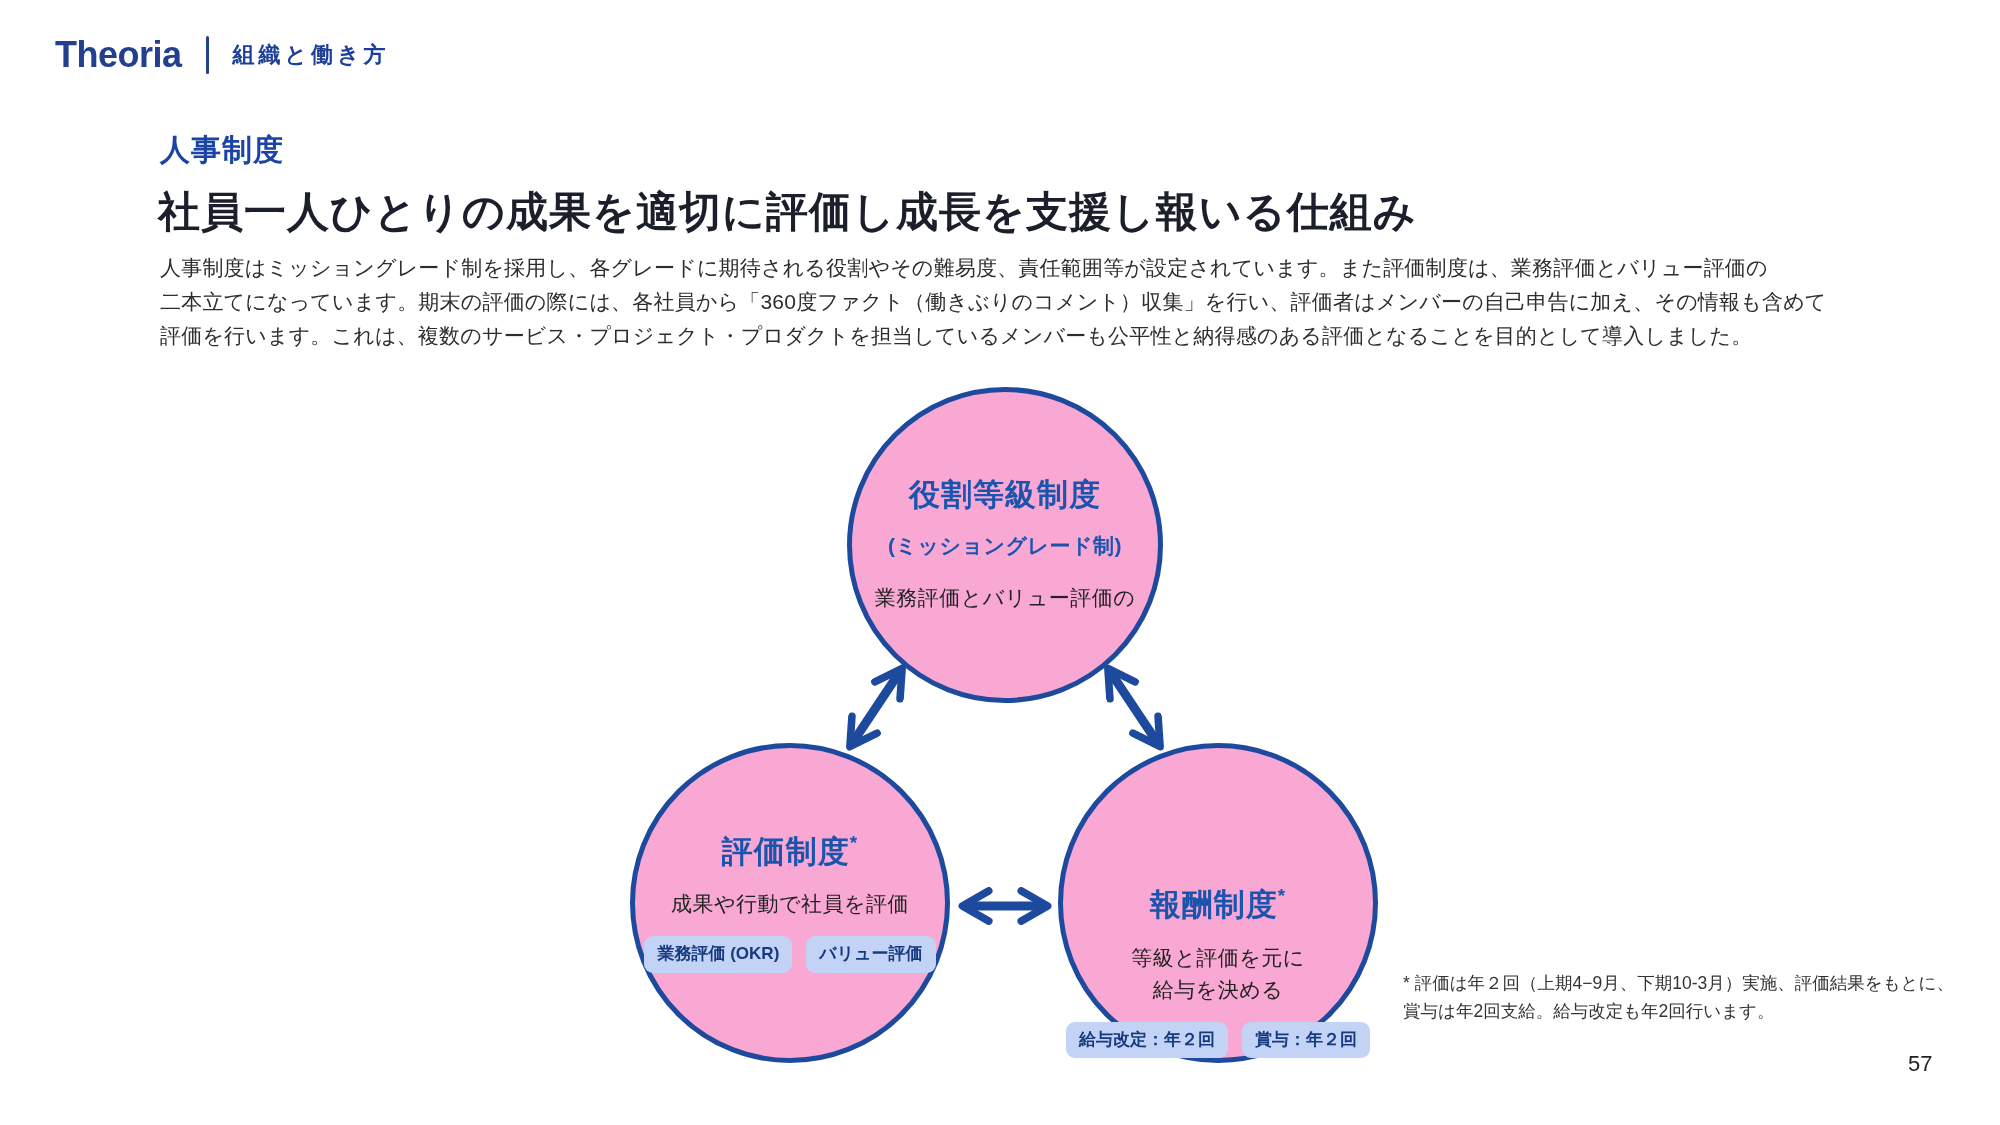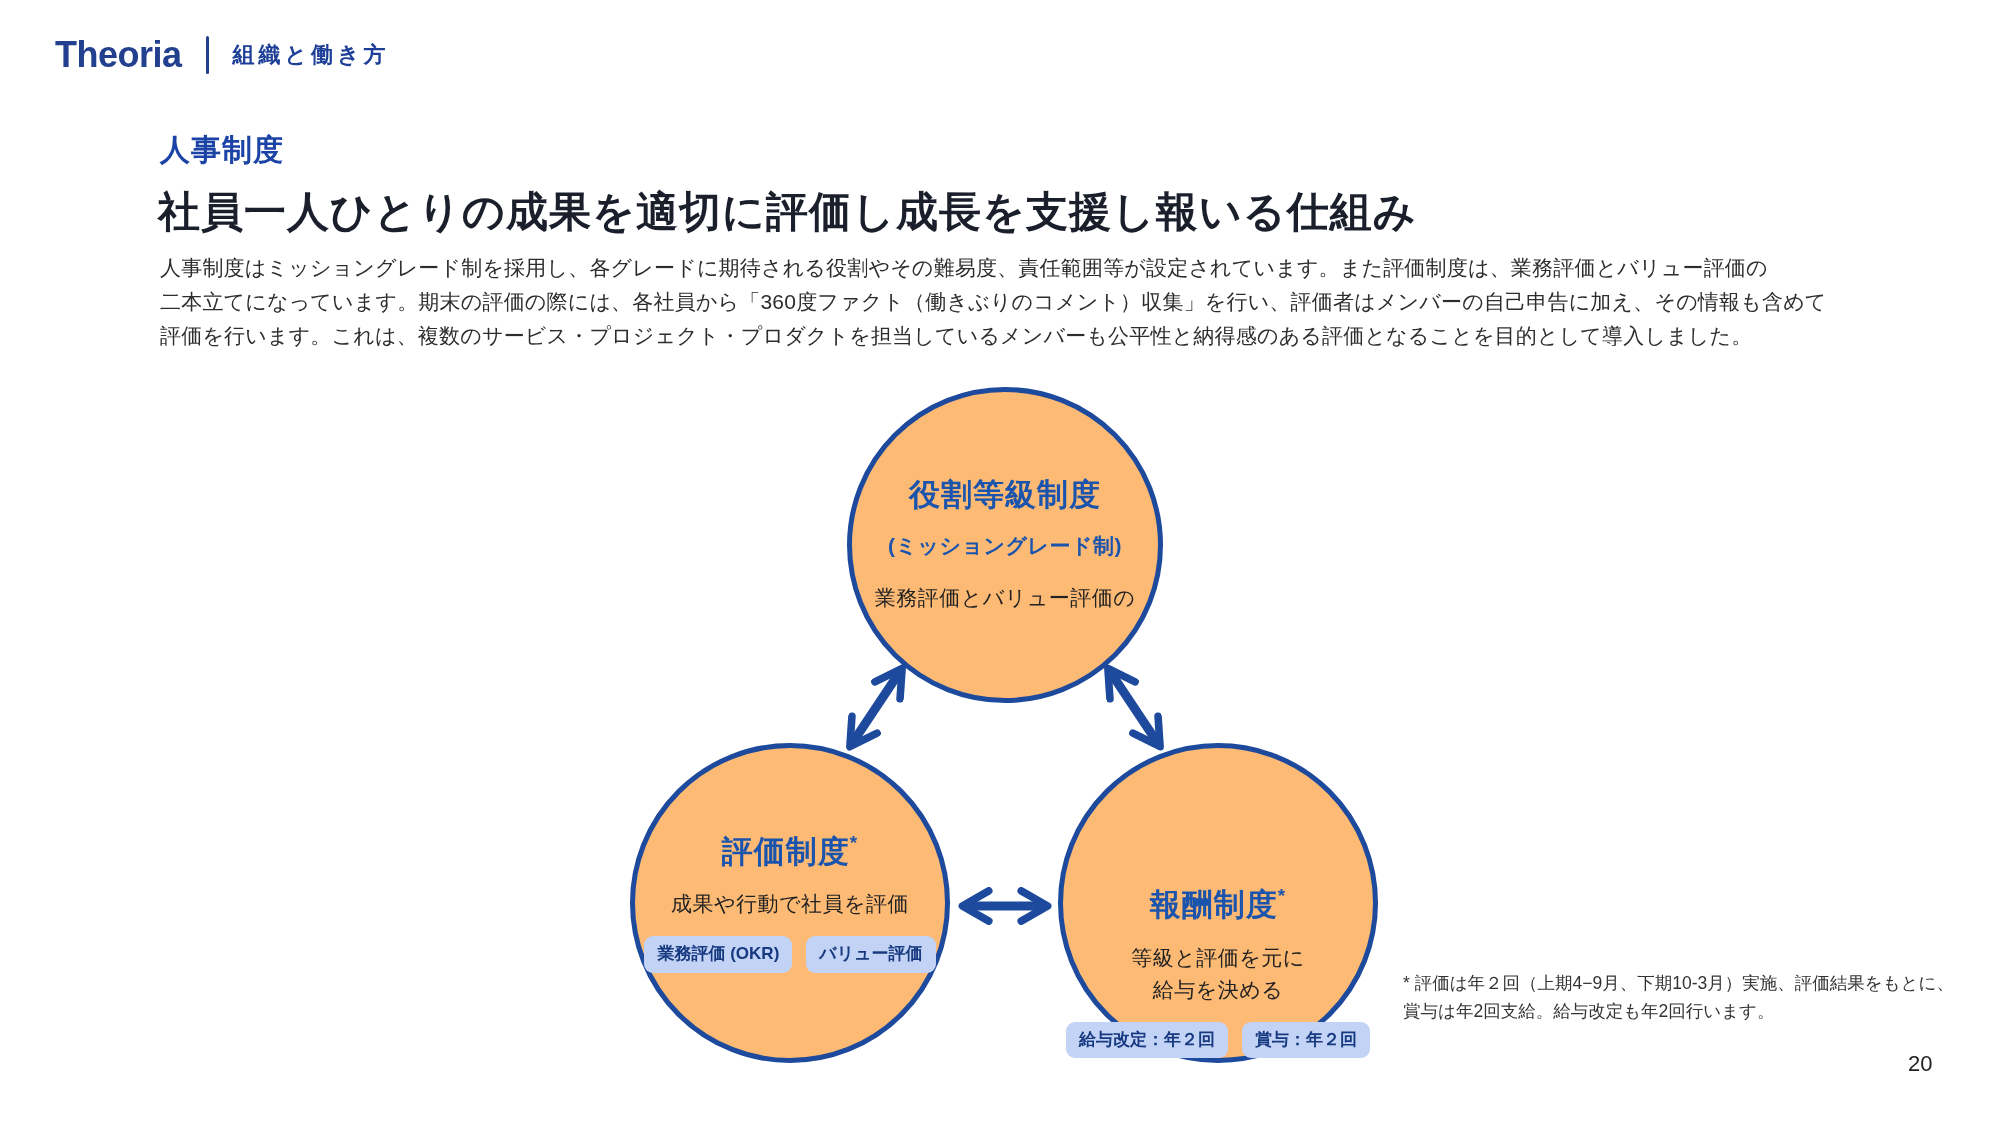--- a/index.html
+++ b/index.html
@@ -38,21 +38,21 @@
   .intro {
     position:absolute; left:160px; top:251px;
     font-size:21px; line-height:34px; color:#2d2d2d; letter-spacing:0.2px;
     white-space:nowrap;
   }
 
   
   .diagram { position:absolute; left:0; top:0; width:2000px; height:1125px; }
   .circle {
     position:absolute; border-radius:50%;
-    background:#fdba74; border:5px solid #1d4a9d;
+    background:#f9a8d4; border:5px solid #1d4a9d;
     display:flex; flex-direction:column; align-items:center; justify-content:center;
     text-align:center;
   }
   .circle-grade        { left:847px;  top:387px; width:316px; height:316px; }
   .circle-evaluation   { left:630px;  top:743px; width:320px; height:320px; }
   .circle-compensation { left:1058px; top:743px; width:320px; height:320px;justify-content:flex-end; }
 
   .circle-title {
     font-size:31px; font-weight:bold; color:#1b54ad; letter-spacing:1px; line-height:1.2;
   }
@@ -142,15 +142,15 @@
       </div>
     </div>
 
   </div>
 
   <div class="footnote">
     <div>* 評価は年２回（上期4−9月、下期10-3月）実施、評価結果をもとに、</div>
     <div>賞与は年2回支給。給与改定も年2回行います。</div>
   </div>
 
-  <div class="page-number">20</div>
+  <div class="page-number">57</div>
 
 </div>
 
 </body></html>

